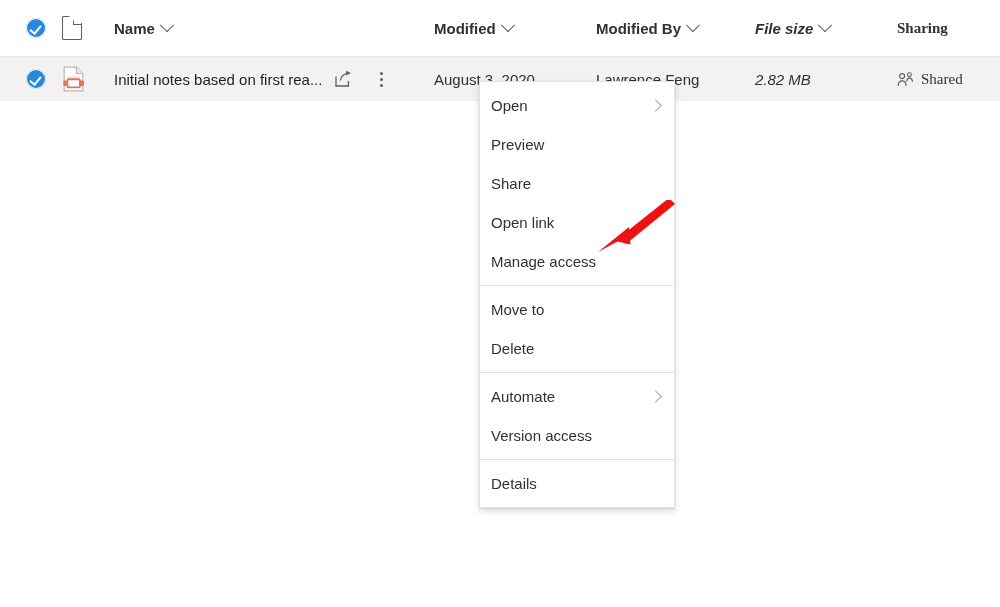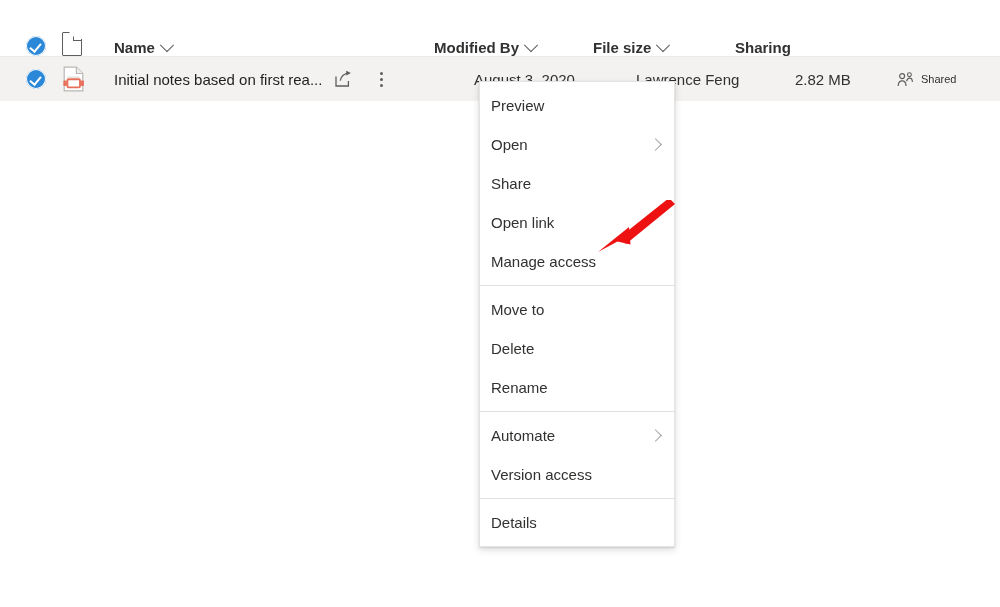--- a/index.html
+++ b/index.html
@@ -31,36 +31,35 @@
     align-items: center;
     font-size: 15px;
   }
 
   .header-row {
     height: 57px;
     font-weight: 600;
     color: #323130;
     border-bottom: 1px solid #edebe9;
     box-sizing: border-box;
-    align-items: flex-end;
   }
 
   .item-row {
     background: #f3f2f1;
     height: 44px;
   }
 
   
   .col-check  { width: 62px; display:flex; align-items:center; justify-content:flex-start; padding-left: 26px; box-sizing: border-box; }
   .col-icon   { width: 52px; display:flex; align-items:center; justify-content:flex-start; }
   .col-name   { width: 320px; display:flex; align-items:center; }
   .col-mod    { width: 162px; }
   .col-modby  { width: 159px; }
-  .col-size   { width: 142px; }
-  .col-share  { width: 100px; display:flex; align-items:center; }
+  .col-size   { width: 142px; font-style: italic; }
+  .col-share  { width: 100px; display:flex; align-items:center;font-family:Liberation Serif, serif; }
 
   .hdr-label { display:inline-flex; align-items:center; gap:7px; }
 
   .chev {
     display:inline-block;
     width: 9px; height: 9px;
     border-right: 1.4px solid #605e5c;
     border-bottom: 1.4px solid #605e5c;
     transform: rotate(45deg) translate(-2px,-2px);
   }
@@ -127,24 +126,24 @@
     width: 22px; height: 22px;
     display: flex; align-items: center; justify-content: center;
     cursor: pointer;
   }
   .ellipsis-v {
     width: 3px; height: 15px;
     display:flex; flex-direction:column; justify-content:space-between; align-items:center;
   }
   .ellipsis-v i { display:block; width:3px; height:3px; border-radius:50%; background:#605e5c; }
 
-  .cell-text { color:#323130; font-size:15px; white-space:nowrap;margin-left:40px; }
+  .cell-text { color:#323130; font-size:15px; white-space:nowrap; }
   .hdr-text { color:#323130; font-size:15px; white-space:nowrap; }
 
-  .shared-badge { display:inline-flex; align-items:center; gap:7px; font-size:11px; color:#323130; }
+  .shared-badge { display:inline-flex; align-items:center; gap:7px; font-size:15px; color:#323130; }
 
   
   .ctx-menu {
     position: absolute;
     left: 479px;
     top: 81px;
     width: 196px;
     background: #ffffff;
     border: 1px solid #e6e4e2;
     box-shadow: 0 3.2px 7.2px rgba(0,0,0,0.132), 0 0.6px 1.8px rgba(0,0,0,0.108);
@@ -203,20 +202,26 @@
       <div class="doc-blank"></div>
     </div>
 
     <div class="col-name">
       <span class="hdr-label">
         <span class="hdr-text">Name</span>
         <span class="chev"></span>
       </span>
     </div>
 
+    <div class="col-mod">
+      <span class="hdr-label">
+        <span class="hdr-text">Modified</span>
+        <span class="chev"></span>
+      </span>
+    </div>
 
     <div class="col-modby">
       <span class="hdr-label">
         <span class="hdr-text">Modified By</span>
         <span class="chev"></span>
       </span>
     </div>
 
     <div class="col-size">
       <span class="hdr-label">
@@ -289,46 +294,43 @@
         </svg>
         <span>Shared</span>
       </span>
     </div>
   </div>
 </div>
 
 <div class="ctx-menu">
 
   <div class="ctx-item">
-    <span class="ctx-label">Preview</span>
-  </div>
-  <div class="ctx-item">
     <span class="ctx-label">Open</span>
     <span class="sub-chev"></span>
   </div>
   <div class="ctx-item">
+    <span class="ctx-label">Preview</span>
+  </div>
+  <div class="ctx-item">
     <span class="ctx-label">Share</span>
   </div>
   <div class="ctx-item">
     <span class="ctx-label">Open link</span>
   </div>
   <div class="ctx-item">
     <span class="ctx-label">Manage access</span>
   </div>
 
   <div class="ctx-sep"></div>
 
   <div class="ctx-item">
     <span class="ctx-label">Move to</span>
   </div>
   <div class="ctx-item">
     <span class="ctx-label">Delete</span>
-  </div>
-  <div class="ctx-item">
-    <span class="ctx-label">Rename</span>
   </div>
 
   <div class="ctx-sep"></div>
 
   <div class="ctx-item">
     <span class="ctx-label">Automate</span>
     <span class="sub-chev"></span>
   </div>
   <div class="ctx-item">
     <span class="ctx-label">Version access</span>

